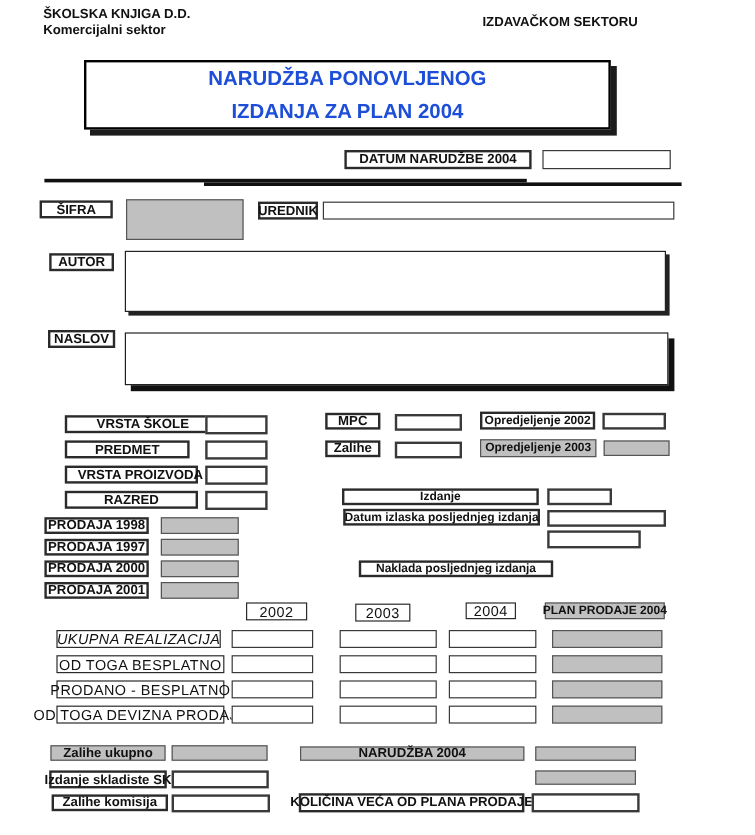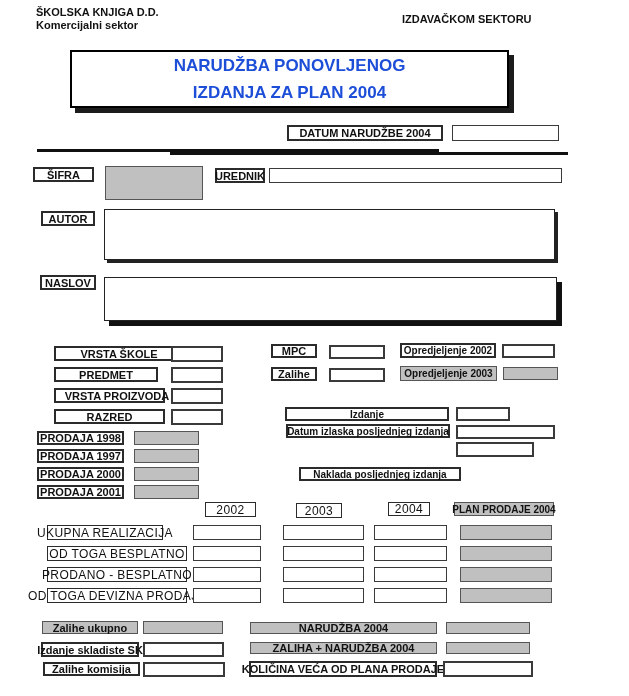--- a/index.html
+++ b/index.html
@@ -114,21 +114,21 @@
   <div class="lbl" style="left:37px; top:467px; width:87px; height:14px;">PRODAJA 2000</div>
   <div class="field gray" style="left:134px; top:467px; width:65px; height:14px; border-color:#555;"></div>
   <div class="lbl" style="left:37px; top:485px; width:87px; height:14px;">PRODAJA 2001</div>
   <div class="field gray" style="left:134px; top:485px; width:65px; height:14px; border-color:#555;"></div>
 
   <div class="lbl thinb plain" style="left:205px; top:502px; width:51px; height:15px;">2002</div>
   <div class="lbl thinb plain" style="left:296px; top:503px; width:46px; height:15px;">2003</div>
   <div class="lbl thinb plain" style="left:388px; top:502px; width:42px; height:14px;">2004</div>
   <div class="lbl sm gray" style="left:454px; top:502px; width:100px; height:14px; border-width:1px; border-color:#555;">PLAN PRODAJE 2004</div>
 
-  <div class="lbl thinb plain" style="left:47px; top:525px; width:116px; height:15px;">UKUPNA REALIZACIJA</div>
+  <div class="lbl thinb plain" style="left:47px; top:525px; width:137px; height:15px;font-style:italic;">UKUPNA REALIZACIJA</div>
   <input class="field" style="left: 193px; top: 525px; width: 68px; height: 15px;">
   <input class="field" style="left: 283px; top: 525px; width: 81px; height: 15px;">
   <input class="field" style="left: 374px; top: 525px; width: 73px; height: 15px;">
   <div class="field gray" style="left:460px; top:525px; width:92px; height:15px; border-color:#555;"></div>
 
   <div class="lbl thinb plain" style="left:47px; top:546px; width:140px; height:15px;">OD TOGA BESPLATNO</div>
   <input class="field" style="left: 193px; top: 546px; width: 68px; height: 15px;">
   <input class="field" style="left: 283px; top: 546px; width: 81px; height: 15px;">
   <input class="field" style="left: 374px; top: 546px; width: 73px; height: 15px;">
   <div class="field gray" style="left:460px; top:546px; width:92px; height:15px; border-color:#555;"></div>
@@ -147,18 +147,17 @@
 
   <div class="lbl gray" style="left:42px; top:621px; width:96px; height:13px; border-width:1px; border-color:#555;">Zalihe ukupno</div>
   <div class="field gray" style="left:143px; top:621px; width:80px; height:13px; border-color:#555;"></div>
   <div class="lbl" style="left:41px; top:642px; width:98px; height:15px;">Izdanje skladiste SK</div>
   <input class="field thick" style="left: 143px; top: 642px; width: 81px; height: 15px;">
   <div class="lbl" style="left:43px; top:662px; width:97px; height:14px;">Zalihe komisija</div>
   <input class="field thick" style="left: 143px; top: 662px; width: 82px; height: 15px;">
 
   <div class="lbl gray" style="left:250px; top:622px; width:187px; height:12px; border-width:1px; border-color:#555;">NARUDŽBA 2004</div>
   <div class="field gray" style="left:446px; top:622px; width:84px; height:12px; border-color:#555;"></div>
-  <div class="lbl gray" style="left:250px; top:642px; width:187px; height:12px; border-width:1px; border-color:#555;">ZALIHA + NARUDŽBA 2004</div>
   <div class="field gray" style="left:446px; top:642px; width:84px; height:12px; border-color:#555;"></div>
   <div class="lbl" style="left:249px; top:661px; width:188px; height:16px;">KOLIČINA VEĆA OD PLANA PRODAJE</div>
   <input class="field thick" style="left: 443px; top: 661px; width: 90px; height: 16px;">
 
 </div>
 
 </body></html>

